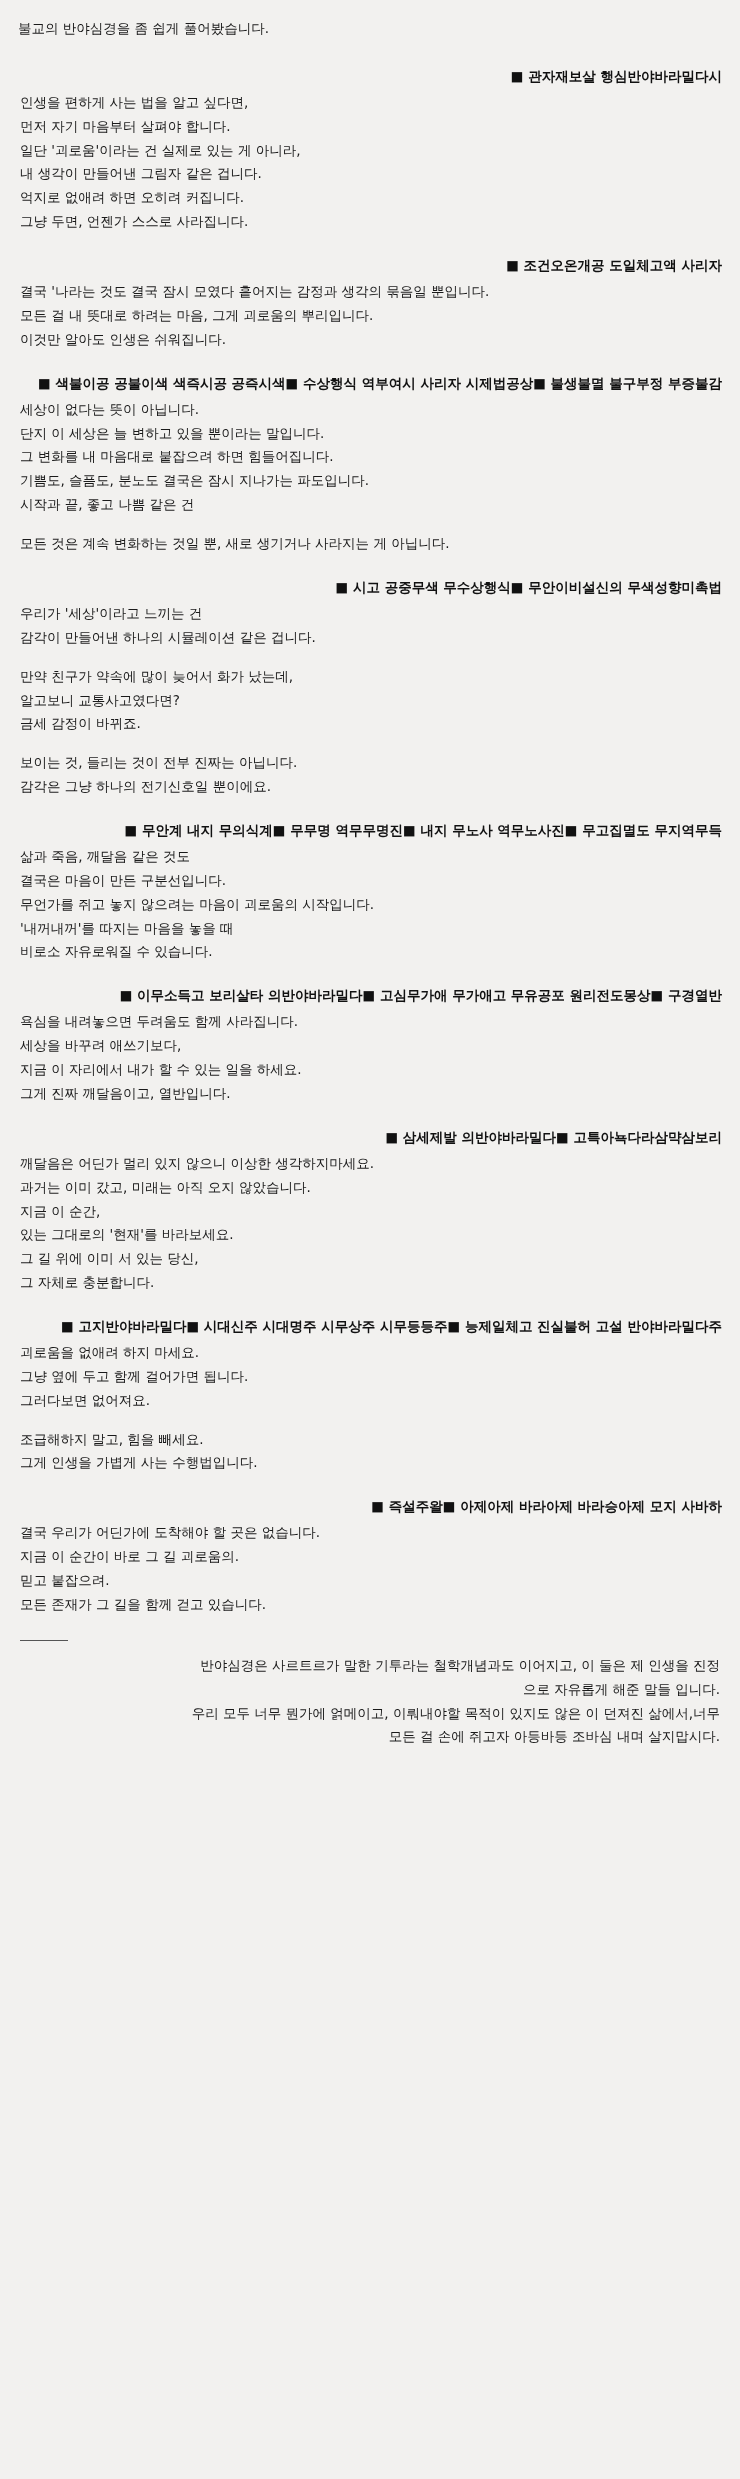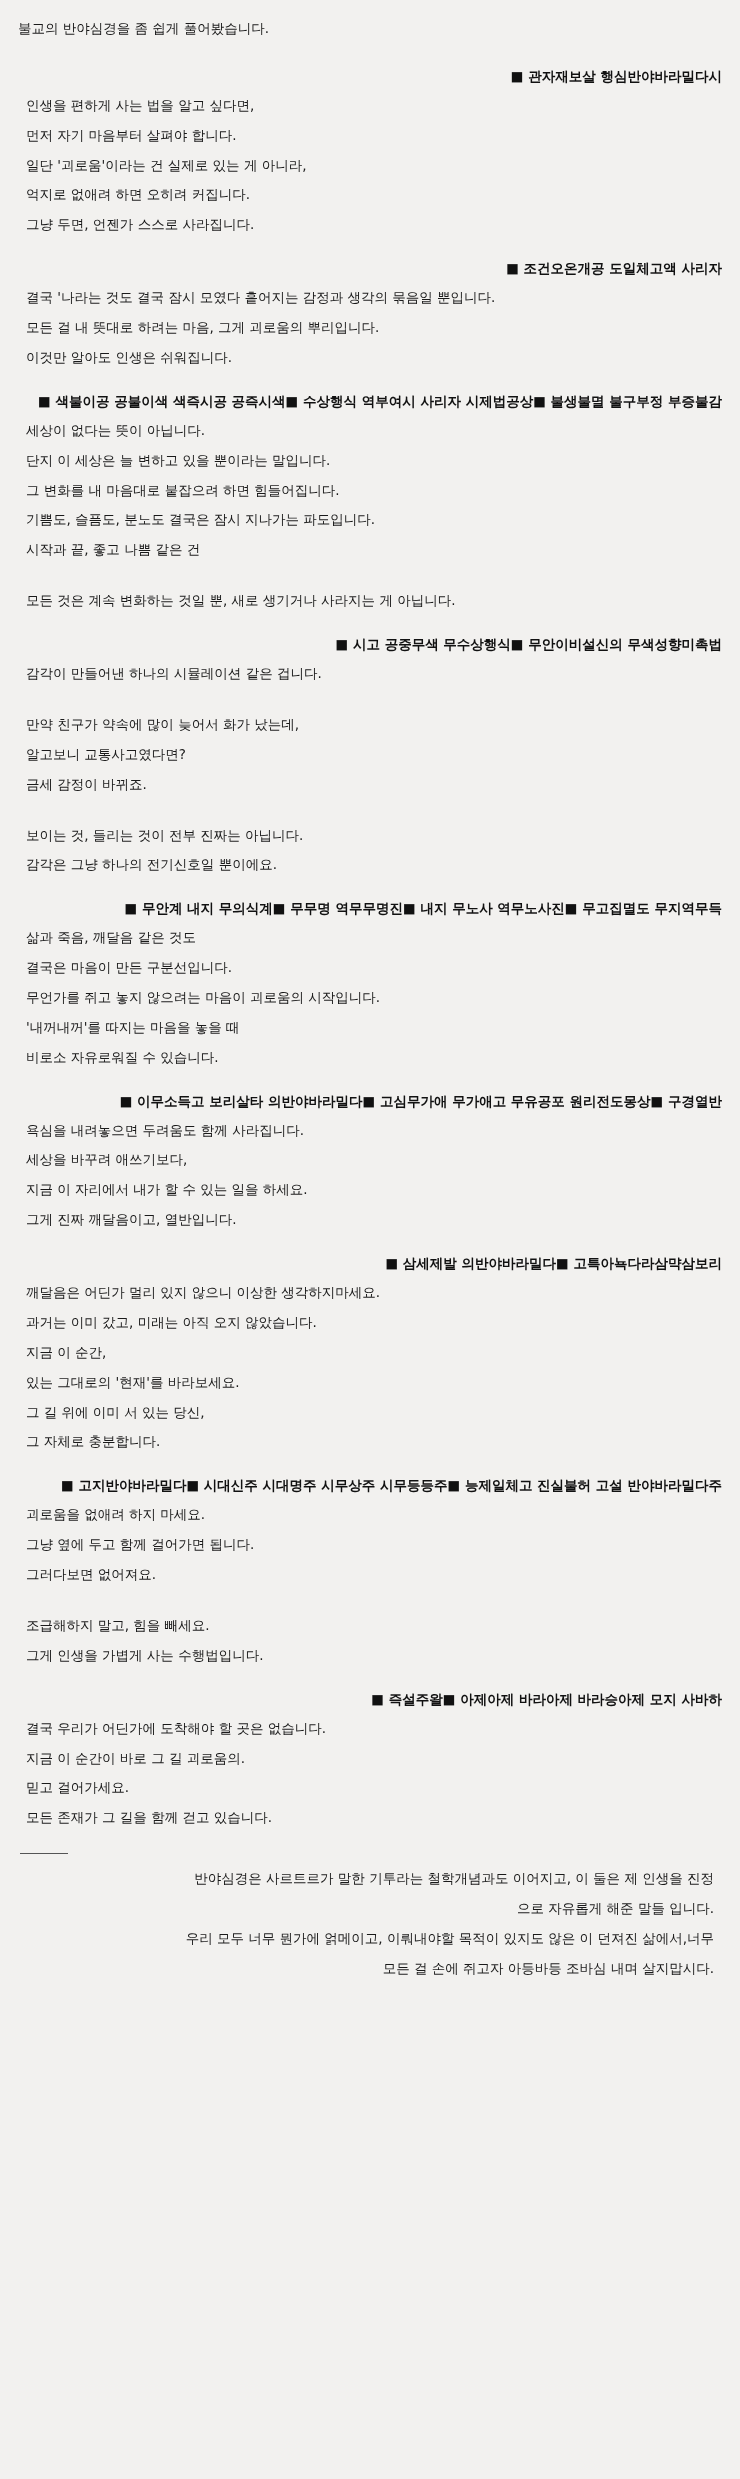--- a/index.html
+++ b/index.html
@@ -31,21 +31,21 @@
     font-size: 13.5px;
     font-weight: bold;
     line-height: 1.56;
     margin-bottom: 5px;
     color: #111111;
     text-align: right;
   }
   .para {
     font-size: 13.5px;
     line-height: 1.62;
-    margin: 8px;
+    margin: 2px;
   }
   .para + .para {
     margin-top: 0px;
   }
   .gap {
     height: 13px;
   }
   .divider {
     width: 48px;
     border: 0;
@@ -66,20 +66,21 @@
 
 <div class="page">
 
   <div class="lead">불교의 반야심경을 좀 쉽게 풀어봤습니다.</div>
 
   <div class="block">
     <div class="heading">■ 관자재보살 행심반야바라밀다시</div>
     <p class="para">인생을 편하게 사는 법을 알고 싶다면,</p>
     <p class="para">먼저 자기 마음부터 살펴야 합니다.</p>
     <p class="para">일단 '괴로움'이라는 건 실제로 있는 게 아니라,</p>
+    <p class="para">내 생각이 만들어낸 그림자 같은 겁니다.</p>
     <p class="para">억지로 없애려 하면 오히려 커집니다.</p>
     <p class="para">그냥 두면, 언젠가 스스로 사라집니다.</p>
   </div>
 
   <div class="block">
     <div class="heading">■ 조건오온개공 도일체고액 사리자</div>
     <p class="para">결국 '나라는 것도 결국 잠시 모였다 흩어지는 감정과 생각의 묶음일 뿐입니다.</p>
     <p class="para">모든 걸 내 뜻대로 하려는 마음, 그게 괴로움의 뿌리입니다.</p>
     <p class="para">이것만 알아도 인생은 쉬워집니다.</p>
   </div>
@@ -90,20 +91,21 @@
     <p class="para">단지 이 세상은 늘 변하고 있을 뿐이라는 말입니다.</p>
     <p class="para">그 변화를 내 마음대로 붙잡으려 하면 힘들어집니다.</p>
     <p class="para">기쁨도, 슬픔도, 분노도 결국은 잠시 지나가는 파도입니다.</p>
     <p class="para">시작과 끝, 좋고 나쁨 같은 건</p>
     <div class="gap"></div>
     <p class="para">모든 것은 계속 변화하는 것일 뿐, 새로 생기거나 사라지는 게 아닙니다.</p>
   </div>
 
   <div class="block">
     <div class="heading">■ 시고 공중무색 무수상행식■ 무안이비설신의 무색성향미촉법</div>
+    <p class="para">우리가 '세상'이라고 느끼는 건</p>
     <p class="para">감각이 만들어낸 하나의 시뮬레이션 같은 겁니다.</p>
     <div class="gap"></div>
     <p class="para">만약 친구가 약속에 많이 늦어서 화가 났는데,</p>
     <p class="para">알고보니 교통사고였다면?</p>
     <p class="para">금세 감정이 바뀌죠.</p>
     <div class="gap"></div>
     <p class="para">보이는 것, 들리는 것이 전부 진짜는 아닙니다.</p>
     <p class="para">감각은 그냥 하나의 전기신호일 뿐이에요.</p>
   </div>
 
@@ -141,21 +143,21 @@
     <p class="para">그러다보면 없어져요.</p>
     <div class="gap"></div>
     <p class="para">조급해하지 말고, 힘을 빼세요.</p>
     <p class="para">그게 인생을 가볍게 사는 수행법입니다.</p>
   </div>
 
   <div class="block">
     <div class="heading">■ 즉설주왈■ 아제아제 바라아제 바라승아제 모지 사바하</div>
     <p class="para">결국 우리가 어딘가에 도착해야 할 곳은 없습니다.</p>
     <p class="para">지금 이 순간이 바로 그 길 괴로움의.</p>
-    <p class="para">믿고 걸어가세요.</p>
+    <p class="para">믿고 붙잡으려.</p>
     <p class="para">모든 존재가 그 길을 함께 걷고 있습니다.</p>
   </div>
 
   <hr class="divider">
 
   <div class="block footer">
     <p class="para">반야심경은 사르트르가 말한 기투라는 철학개념과도 이어지고, 이 둘은 제 인생을 진정</p>
     <p class="para">으로 자유롭게 해준 말들 입니다.</p>
     <p class="para">우리 모두 너무 뭔가에 얽메이고, 이뤄내야할 목적이 있지도 않은 이 던져진 삶에서,너무</p>
     <p class="para">모든 걸 손에 쥐고자 아등바등 조바심 내며 살지맙시다.</p>

